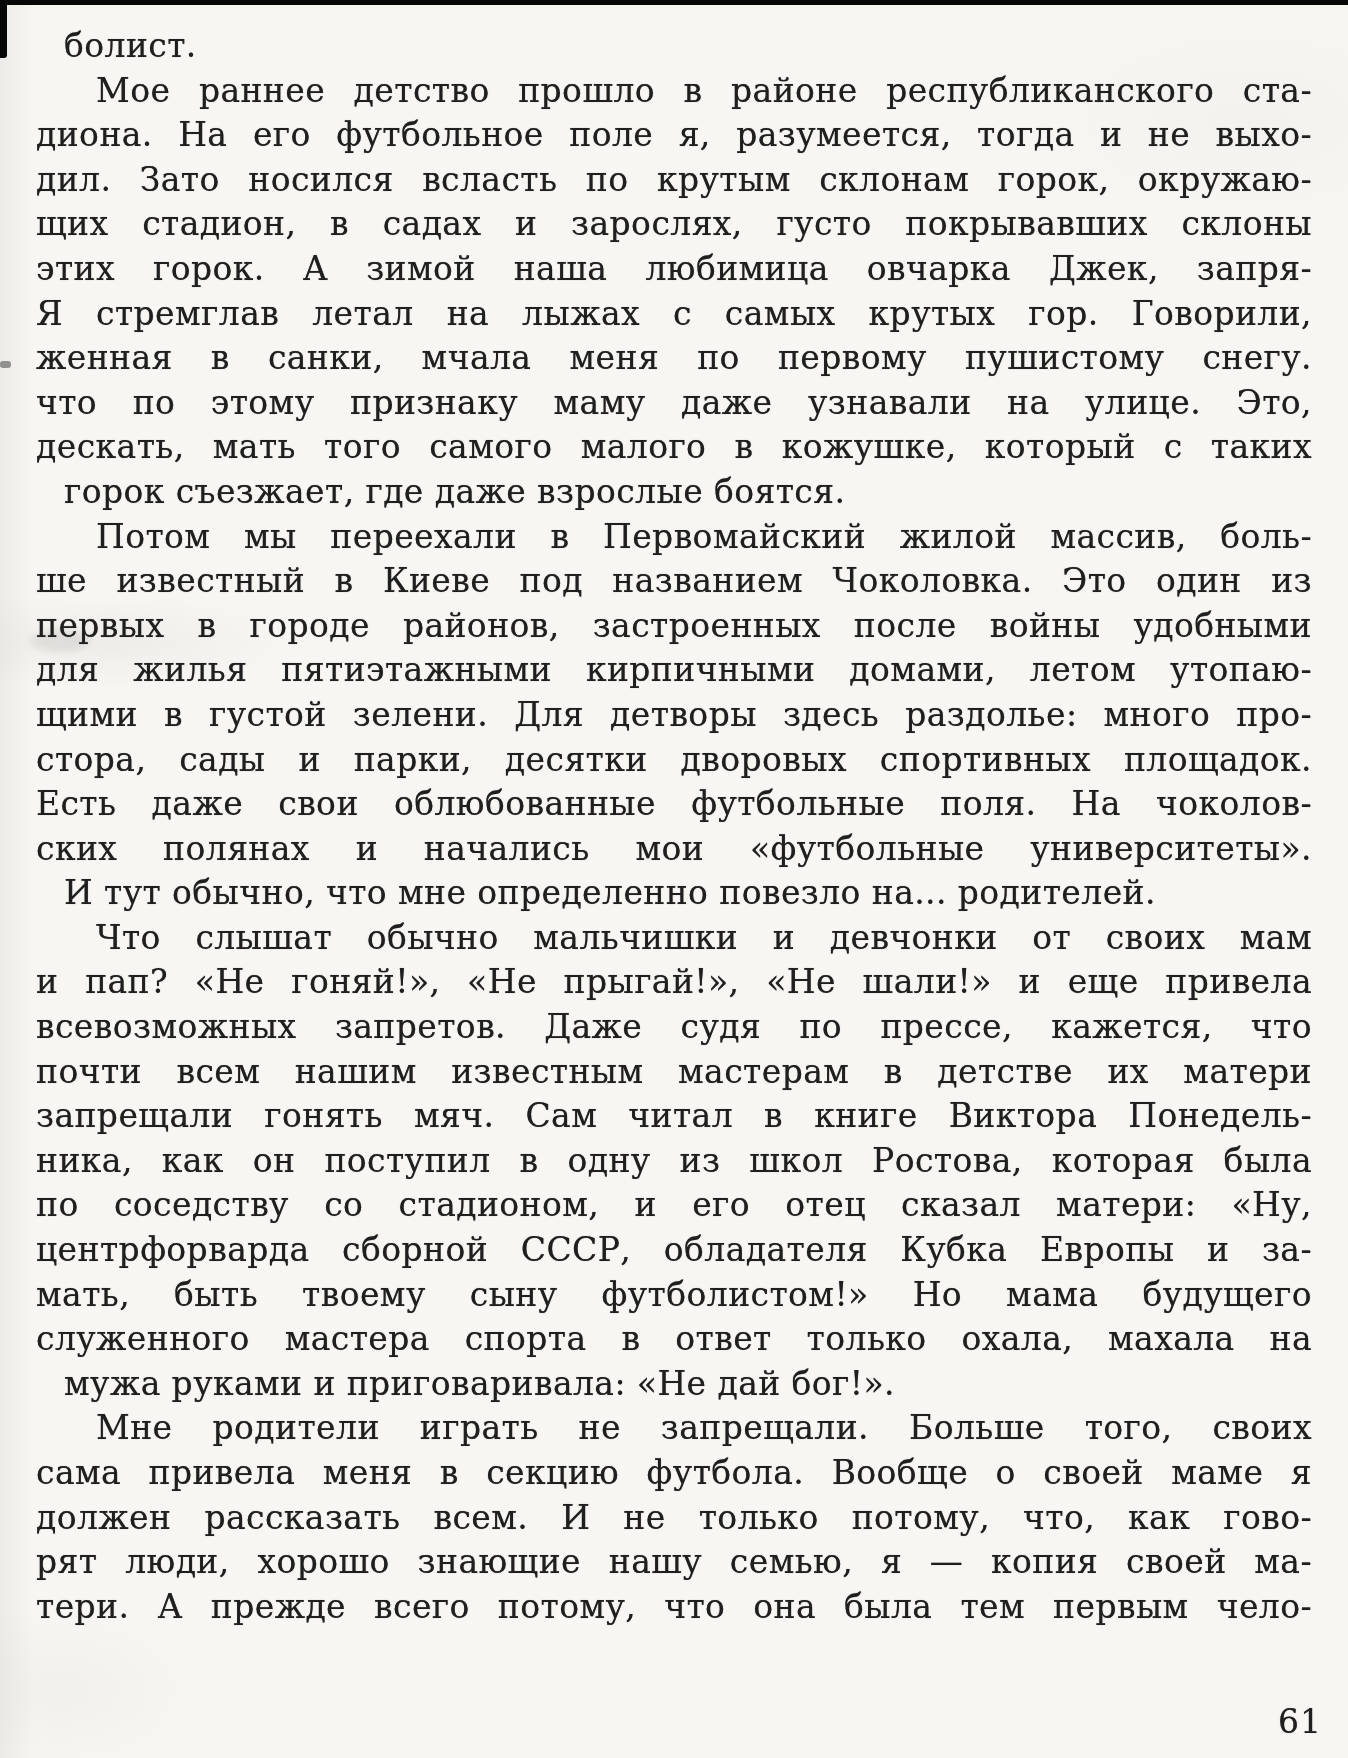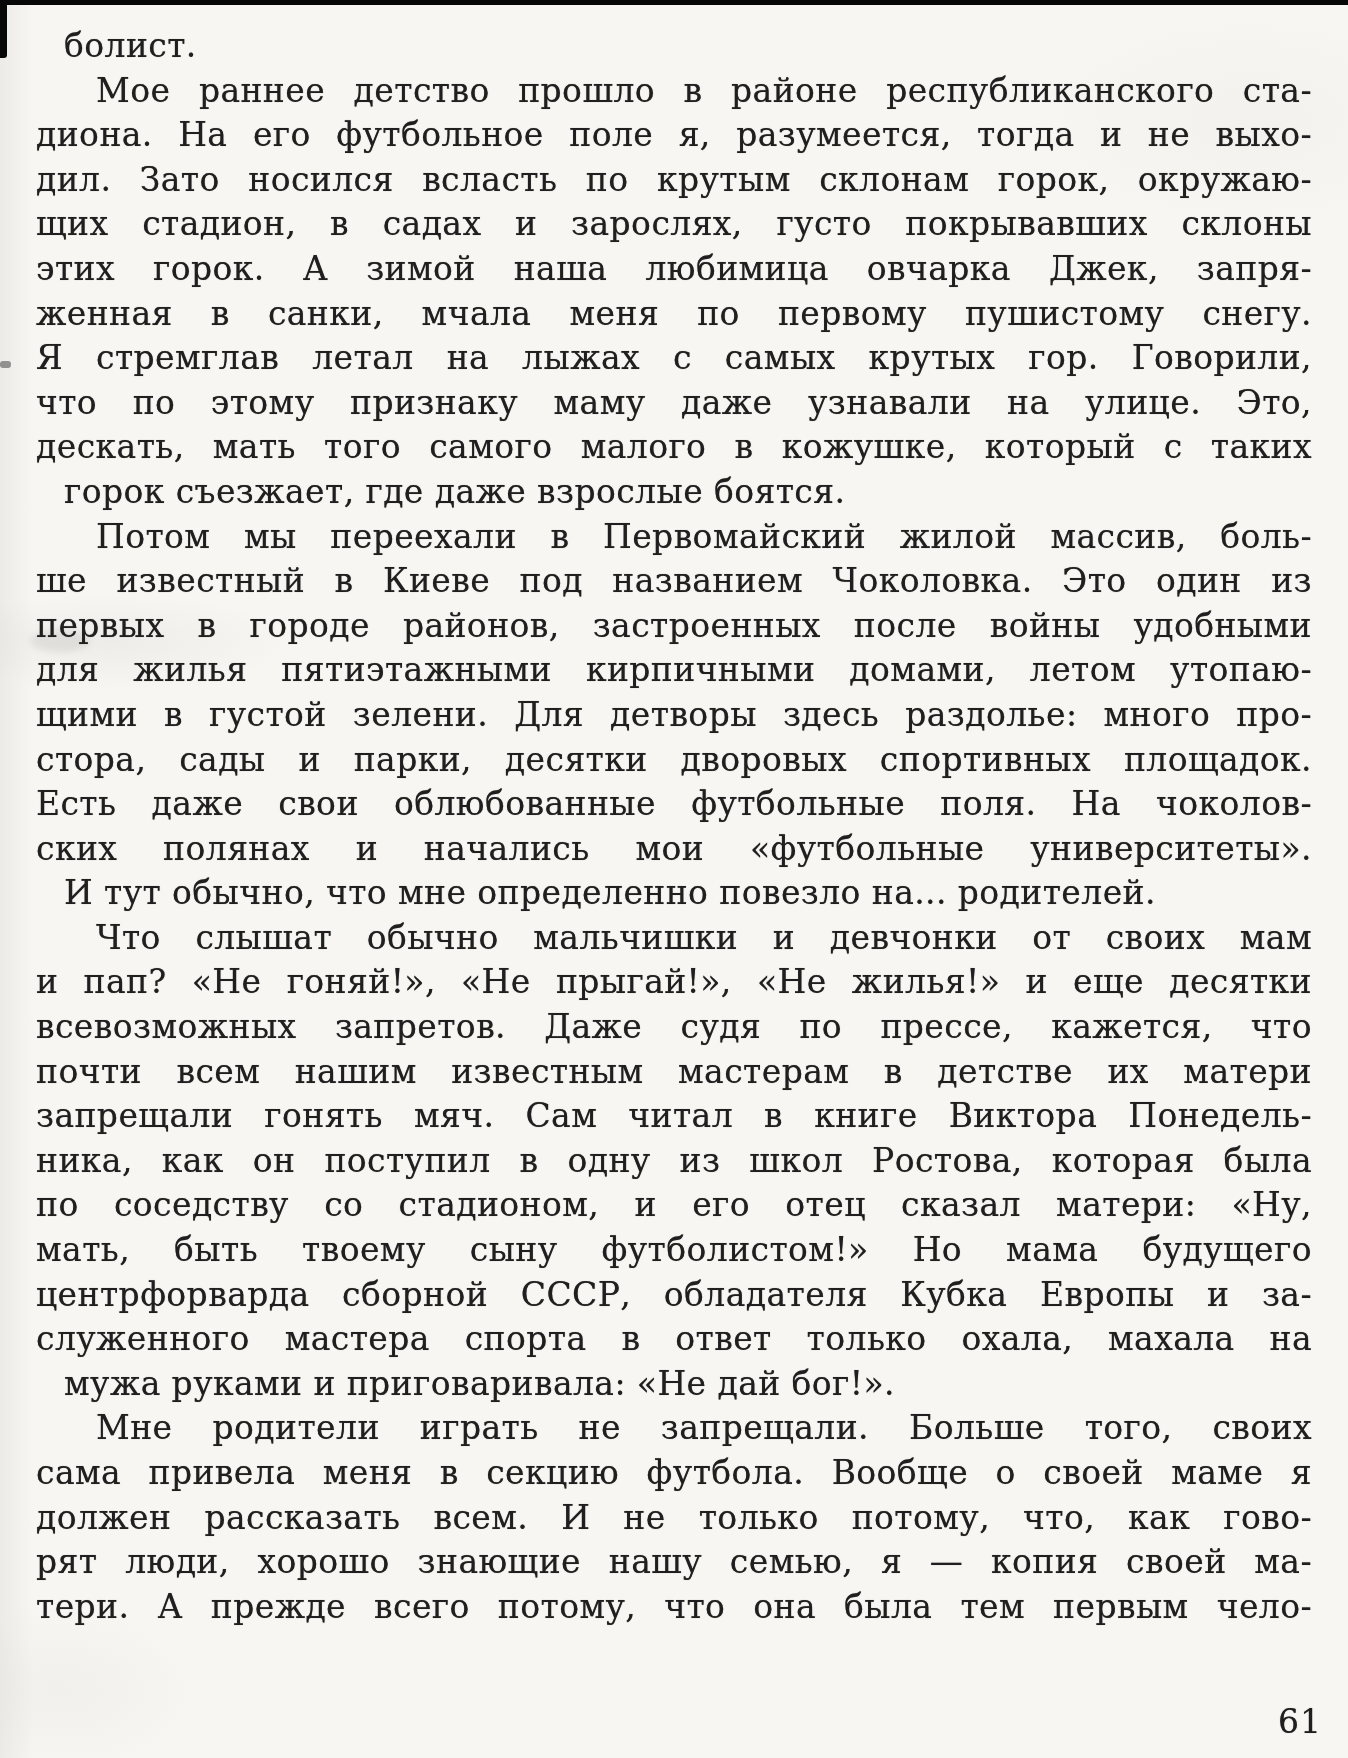--- a/index.html
+++ b/index.html
@@ -70,43 +70,43 @@
   <div class="mark-left"></div>
   <div class="smudge"></div>
 
   <div class="text-block" id="text-block">
       <div class="line pend">болист.</div>
       <div class="line ind">Мое раннее детство прошло в районе республиканского ста-</div>
       <div class="line">диона. На его футбольное поле я, разумеется, тогда и не выхо-</div>
       <div class="line">дил. Зато носился всласть по крутым склонам горок, окружаю-</div>
       <div class="line">щих стадион, в садах и зарослях, густо покрывавших склоны</div>
       <div class="line">этих горок. А зимой наша любимица овчарка Джек, запря-</div>
+      <div class="line">Я стремглав летал на лыжах с самых крутых гор. Говорили,</div>
       <div class="line">женная в санки, мчала меня по первому пушистому снегу.</div>
-      <div class="line">Я стремглав летал на лыжах с самых крутых гор. Говорили,</div>
       <div class="line">что по этому признаку маму даже узнавали на улице. Это,</div>
       <div class="line">дескать, мать того самого малого в кожушке, который с таких</div>
       <div class="line pend">горок съезжает, где даже взрослые боятся.</div>
       <div class="line ind">Потом мы переехали в Первомайский жилой массив, боль-</div>
       <div class="line">ше известный в Киеве под названием Чоколовка. Это один из</div>
       <div class="line">первых в городе районов, застроенных после войны удобными</div>
       <div class="line">для жилья пятиэтажными кирпичными домами, летом утопаю-</div>
       <div class="line">щими в густой зелени. Для детворы здесь раздолье: много про-</div>
       <div class="line">стора, сады и парки, десятки дворовых спортивных площадок.</div>
       <div class="line">Есть даже свои облюбованные футбольные поля. На чоколов-</div>
       <div class="line">ских полянах и начались мои «футбольные университеты».</div>
       <div class="line pend">И тут обычно, что мне определенно повезло на... родителей.</div>
       <div class="line ind">Что слышат обычно мальчишки и девчонки от своих мам</div>
-      <div class="line">и пап? «Не гоняй!», «Не прыгай!», «Не жилья!» и еще десятки</div>
+      <div class="line">и пап? «Не гоняй!», «Не прыгай!», «Не шали!» и еще привела</div>
       <div class="line">всевозможных запретов. Даже судя по прессе, кажется, что</div>
       <div class="line">почти всем нашим известным мастерам в детстве их матери</div>
       <div class="line">запрещали гонять мяч. Сам читал в книге Виктора Понедель-</div>
       <div class="line">ника, как он поступил в одну из школ Ростова, которая была</div>
       <div class="line">по соседству со стадионом, и его отец сказал матери: «Ну,</div>
+      <div class="line">центрфорварда сборной СССР, обладателя Кубка Европы и за-</div>
       <div class="line">мать, быть твоему сыну футболистом!» Но мама будущего</div>
-      <div class="line">центрфорварда сборной СССР, обладателя Кубка Европы и за-</div>
       <div class="line">служенного мастера спорта в ответ только охала, махала на</div>
       <div class="line pend">мужа руками и приговаривала: «Не дай бог!».</div>
       <div class="line ind">Мне родители играть не запрещали. Больше того, своих</div>
       <div class="line">сама привела меня в секцию футбола. Вообще о своей маме я</div>
       <div class="line">должен рассказать всем. И не только потому, что, как гово-</div>
       <div class="line">рят люди, хорошо знающие нашу семью, я — копия своей ма-</div>
       <div class="line">тери. А прежде всего потому, что она была тем первым чело-</div>
     </div>
 
   <div class="page-number">61</div>

